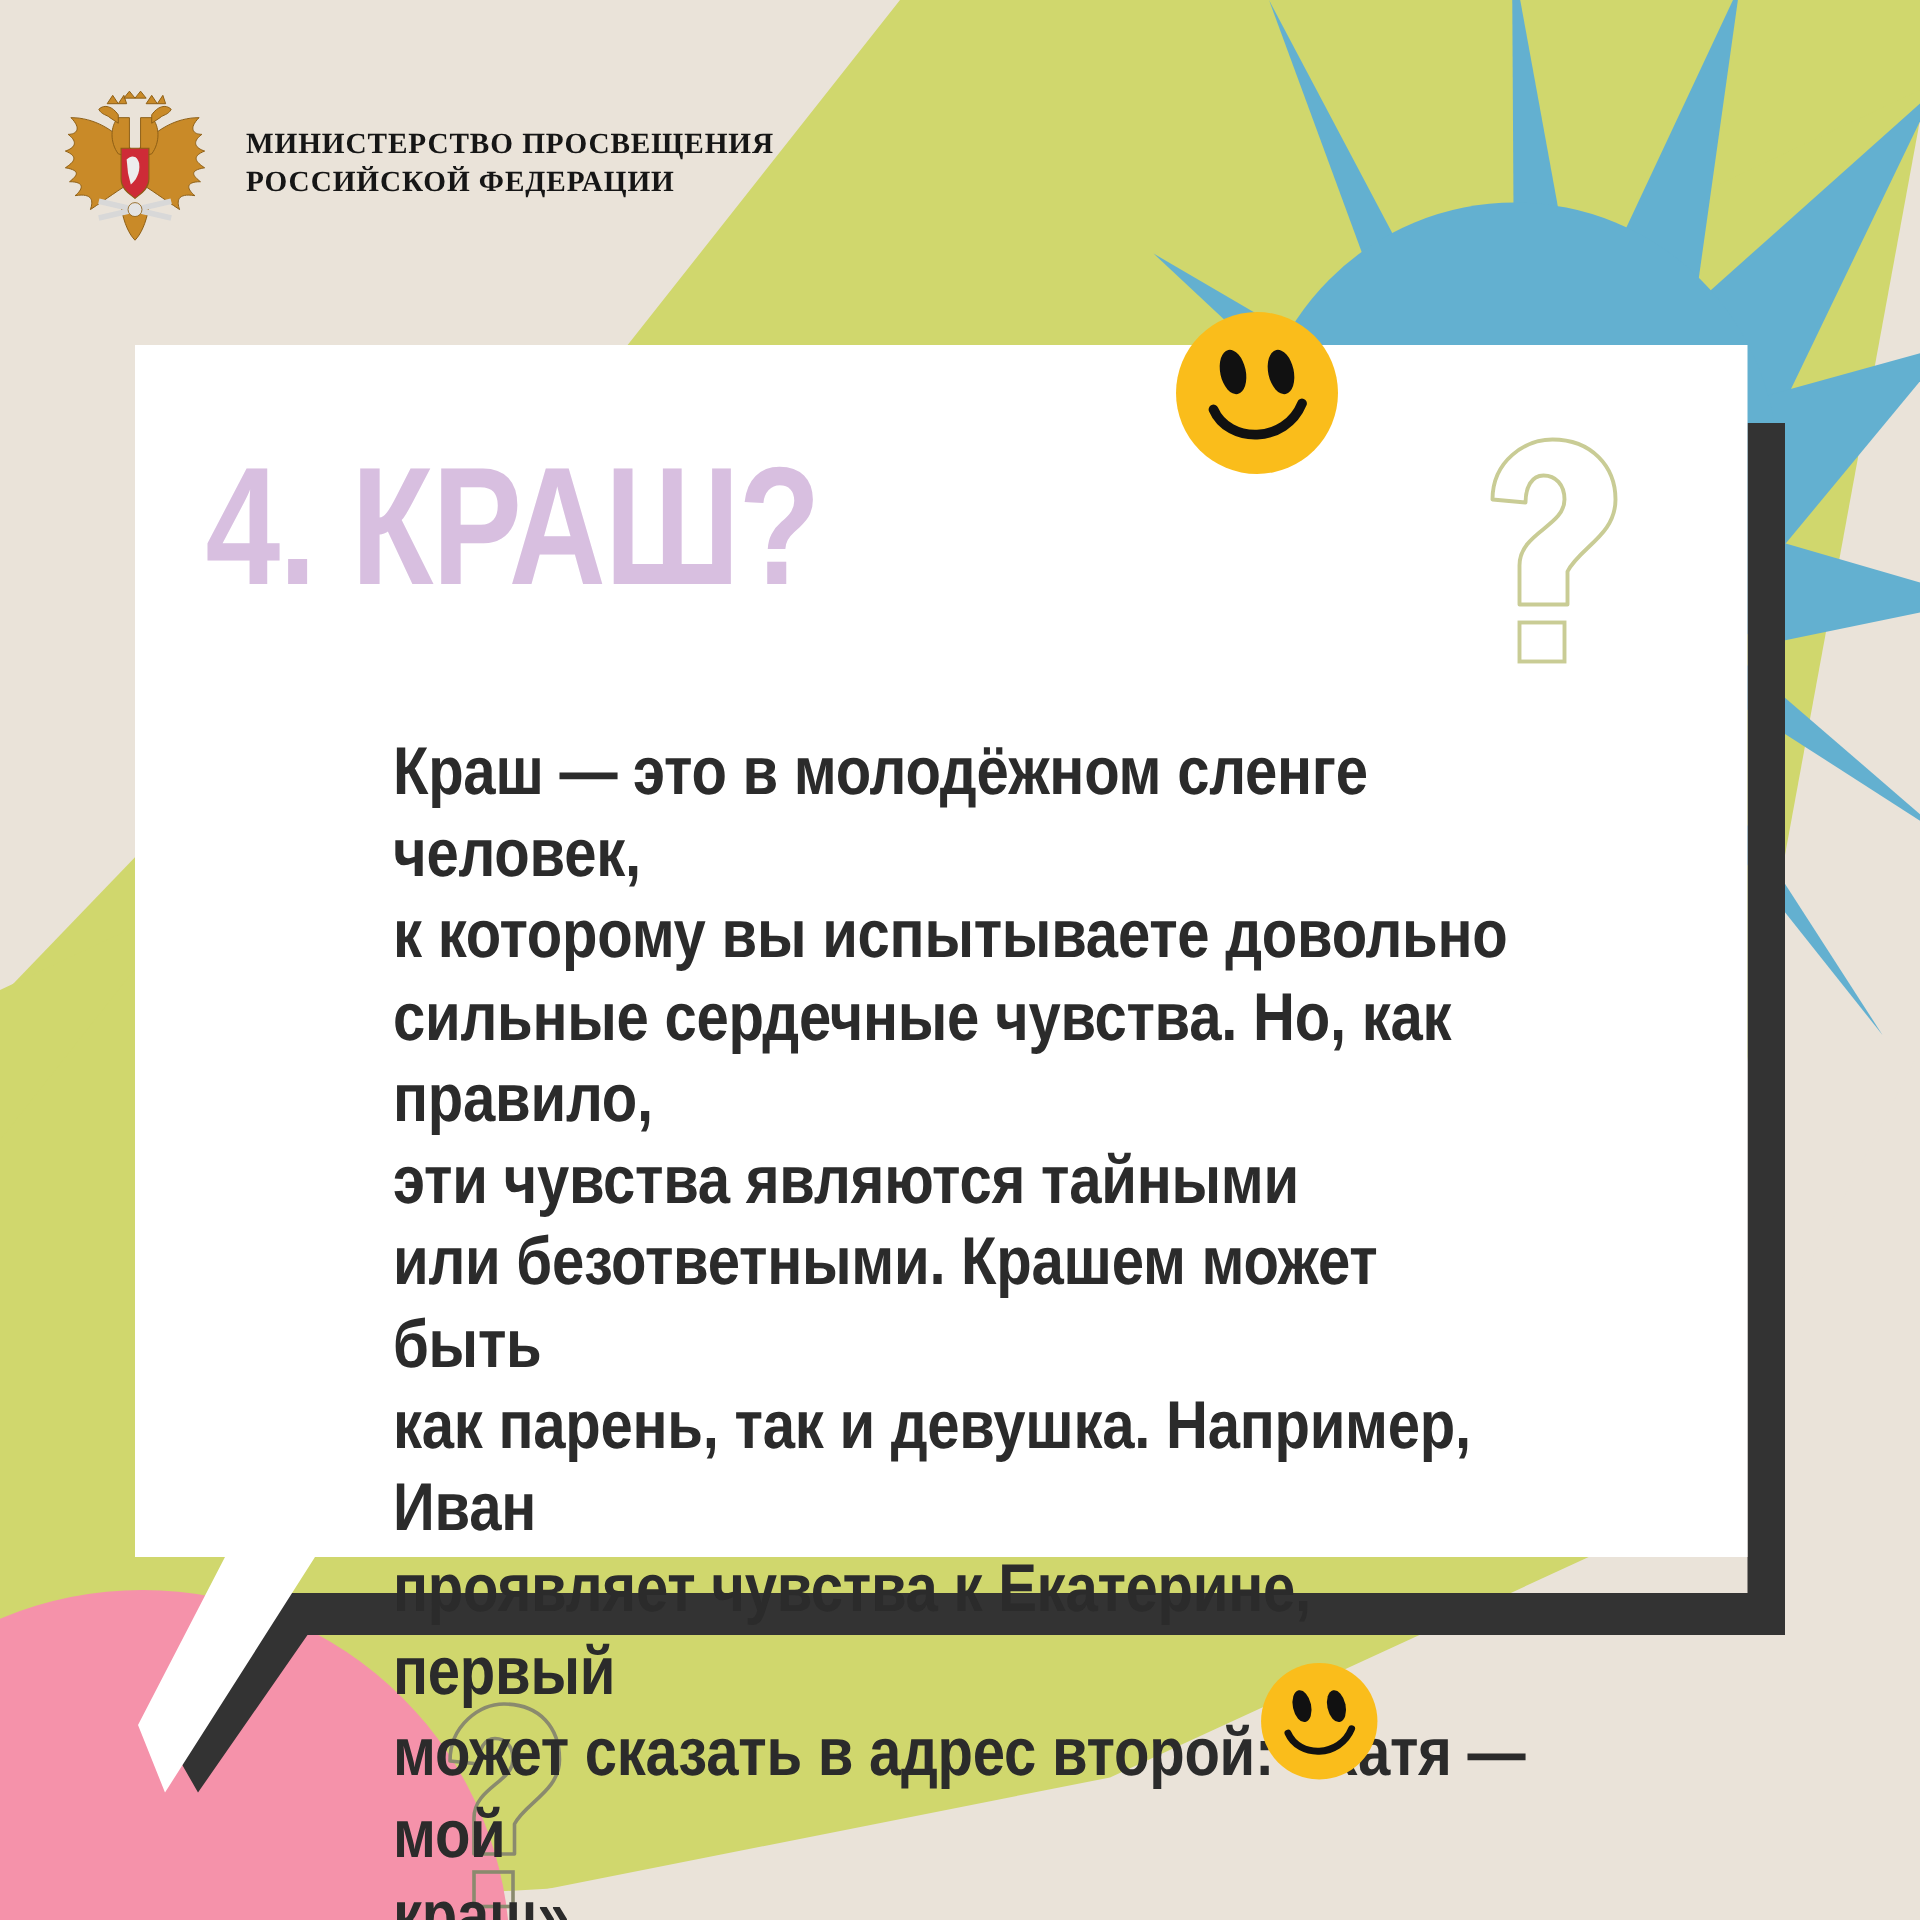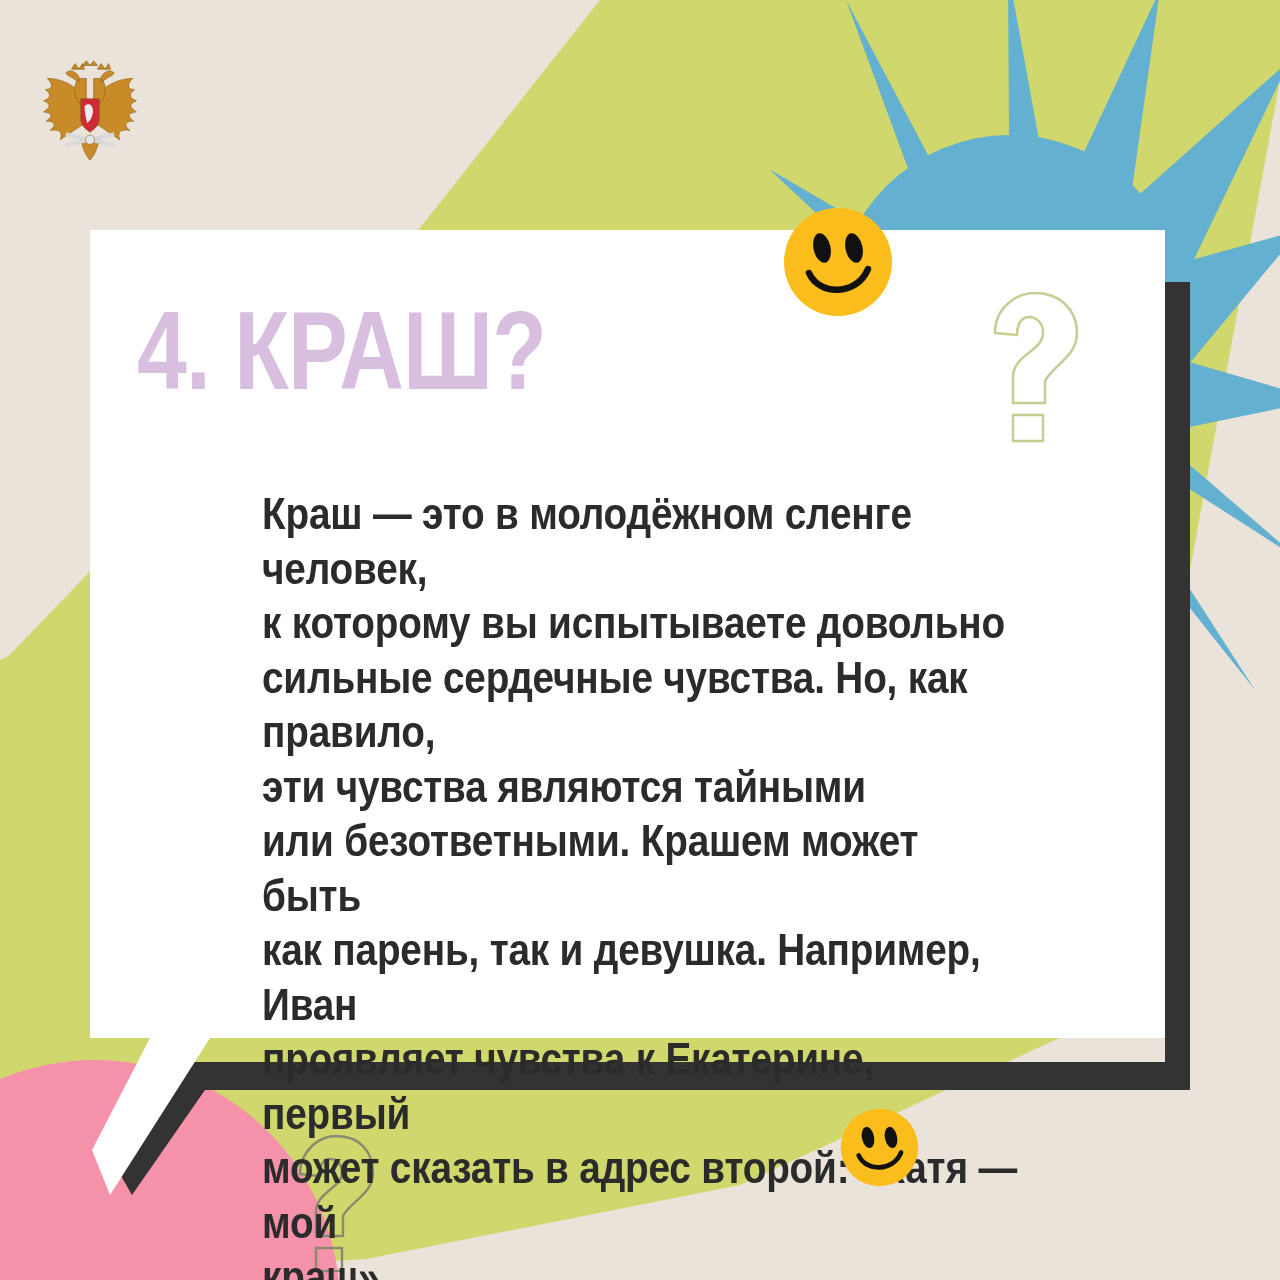--- a/index.html
+++ b/index.html
@@ -144,20 +144,22 @@
       </g>
 
       <path d="M50 44 L70 44 L70 66 C70 74 62 78 60 80 C58 78 50 74 50 66 Z" fill="#CE2B37" stroke="#8C5E15" stroke-width="0.8"></path>
       <path d="M54 52 C58 48 62 50 63 55 C64 62 60 68 57 70 L55 62 Z" fill="#EDEDED"></path>
       <circle cx="59" cy="53" r="2.6" fill="#EDEDED"></circle>
 
       <path d="M34 82 L86 94" stroke="#D8D8D8" stroke-width="4" fill="none"></path>
       <path d="M86 82 L34 94" stroke="#D8D8D8" stroke-width="4" fill="none"></path>
       <circle cx="60" cy="88" r="5" fill="#E4E4E4" stroke="#8C5E15" stroke-width="0.6"></circle>
     </svg>
+    <div class="ministry-text">МИНИСТЕРСТВО ПРОСВЕЩЕНИЯ
+РОССИЙСКОЙ ФЕДЕРАЦИИ</div>
   </div>
 
   <svg class="qmark qmark-card" viewBox="0 0 130 160">
     <path d="M30 48 C30 22 52 8 70 8 C96 8 112 26 112 48
              C112 72 88 80 80 96 L80 118 L48 118 L48 92
              C48 70 78 66 78 48 C78 38 72 32 64 32 C56 32 52 40 52 50 Z" fill="none" stroke="#C9CC95" stroke-width="2.6" stroke-linejoin="round"></path>
     <rect x="48" y="130" width="30" height="26" fill="none" stroke="#C9CC95" stroke-width="2.6"></rect>
   </svg>
 
   <svg class="qmark qmark-bottom" viewBox="0 0 108 145">

